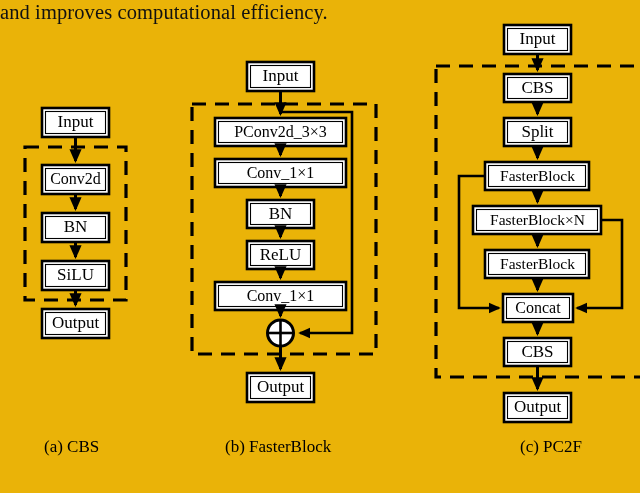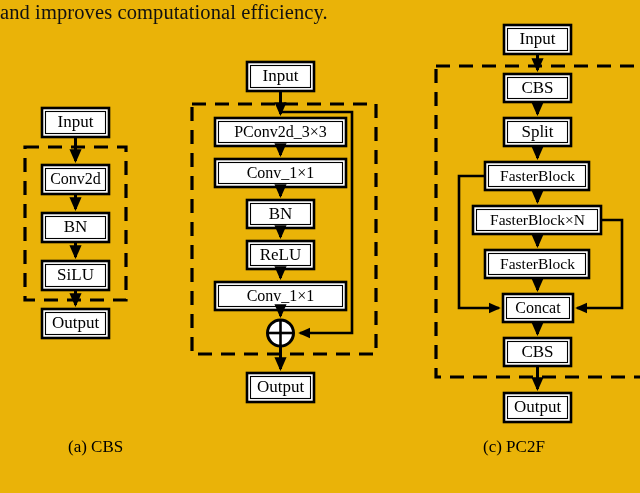--- a/index.html
+++ b/index.html
@@ -31,23 +31,23 @@
     position: absolute;
     left: 0;
     top: 0;
   }
   .cap {
     position: absolute;
     font-size: 17px;
     color: #000000;
     white-space: nowrap;
   }
-  #cap-a { left: 44px;  top: 437px; margin-left: 24px; }
+  #cap-a { left: 44px;  top: 437px; }
   #cap-b { left: 225px; top: 437px; }
-  #cap-c { left: 483px; top: 437px; }
+  #cap-c { left: 520px; top: 437px; }
   #fig-caption {
     position: absolute;
     left: 63px;
     top: 470px;
     width: 560px;
     font-size: 19.5px;
     line-height: 24px;
     white-space: nowrap;
     color: #0a0a0a;
   }
@@ -279,16 +279,17 @@
       <line class="conn" x1="537.5" y1="366" x2="537.5" y2="389" marker-end="url(#arrow)"></line>
 
       <path class="conn-thin" d="M 485 176 L 459 176 L 459 308 L 499 308" marker-end="url(#arrow)"></path>
 
       <path class="conn-thin" d="M 601 220 L 622 220 L 622 308 L 577 308" marker-end="url(#arrow)"></path>
     </g>
 
   </svg>
 
   <div class="cap" id="cap-a">(a) CBS</div>
+  <div class="cap" id="cap-b">(b) FasterBlock</div>
   <div class="cap" id="cap-c">(c) PC2F</div>
 
 
 </div>
 
 </body></html>

